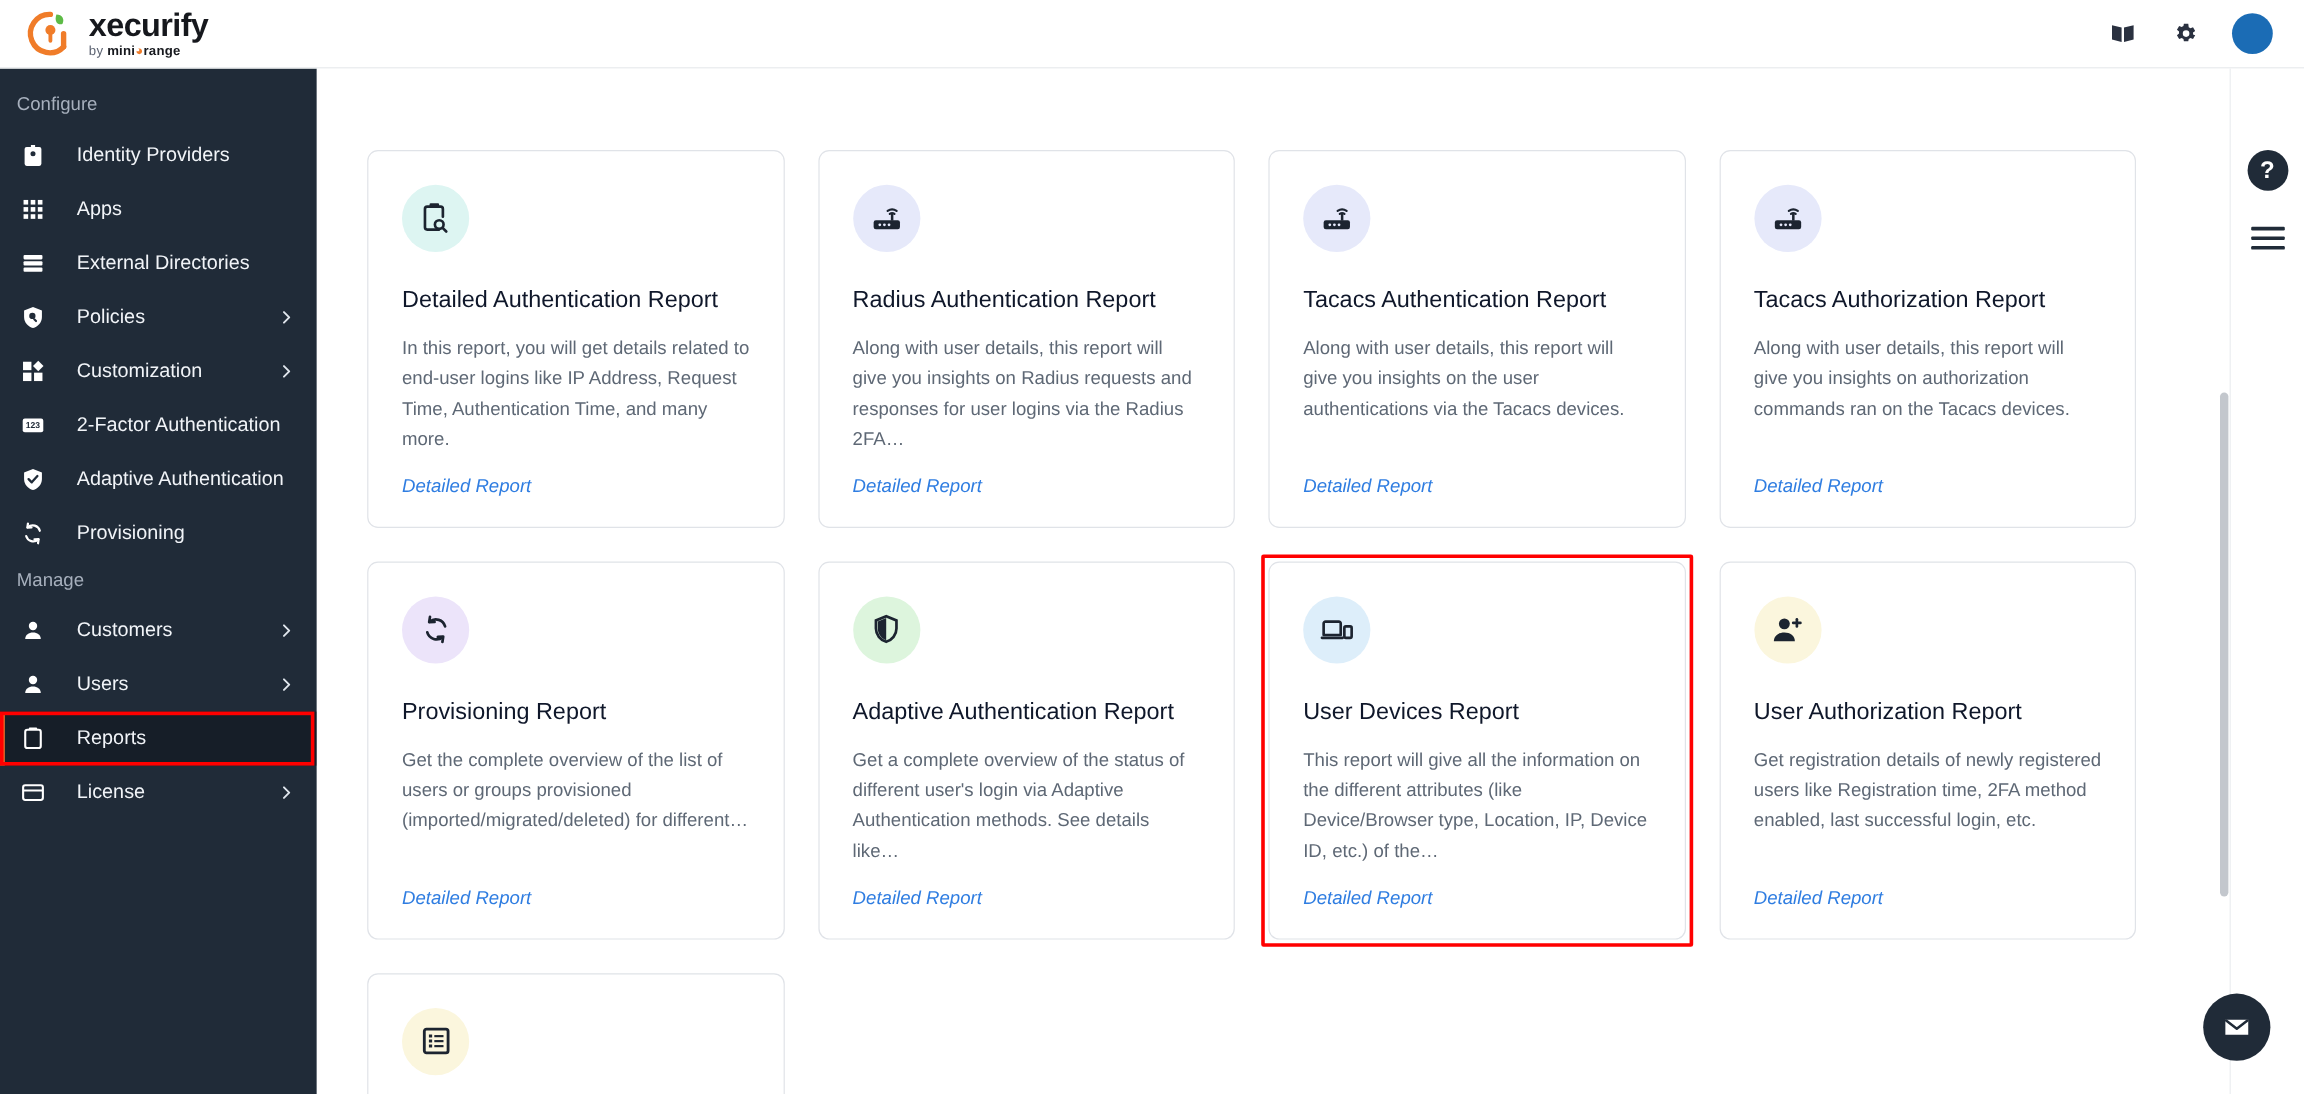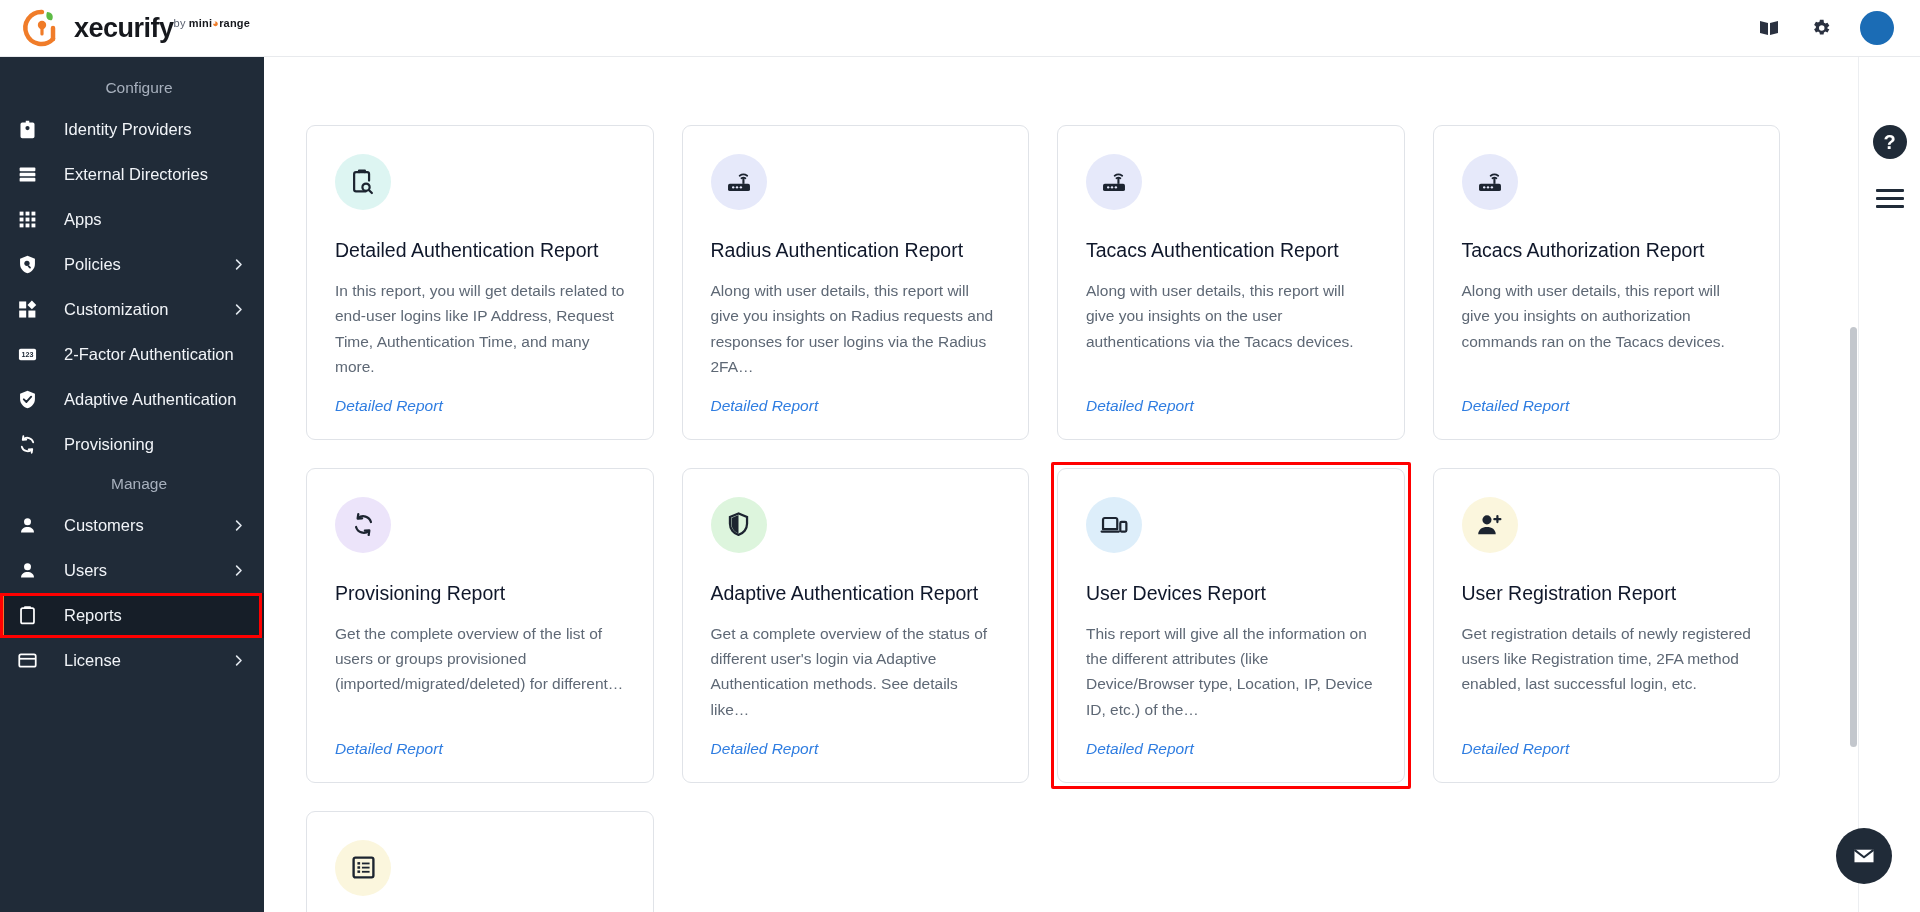--- a/index.html
+++ b/index.html
@@ -14,21 +14,21 @@
   
   .topbar {
     height: 57px; min-height: 57px;
     background: #ffffff;
     display: flex; align-items: center;
     border-bottom: 1px solid #e8eaed;
     position: relative; z-index: 30;
   }
   .brand { display: flex; align-items: center; padding-left: 20px; gap: 10px; }
   .brand-logo { width: 44px; height: 44px; position: relative; }
-  .brand-text { display: flex; flex-direction: row; line-height: 1; }
+  .brand-text { display: flex; flex-direction: column; line-height: 1; }
   .brand-name { font-size: 27px; font-weight: 700; color: #16181d; letter-spacing: -0.5px; }
   .brand-sub { font-size: 11px; color: #5a6170; margin-top: 3px; letter-spacing: 0.2px; }
   .brand-sub .mo { color: #16181d; font-weight: 600; }
   .brand-sub .mo-o { color: #f07c29; font-weight: 600; }
   .topbar-spacer { flex: 1; }
   .topbar-icons { display: flex; align-items: center; gap: 26px; padding-right: 26px; }
   .ticon { width: 26px; height: 26px; display: flex; align-items: center; justify-content: center; cursor: pointer; color: #2a3140; }
   .avatar { width: 34px; height: 34px; border-radius: 50%; background: #1b6cb5; cursor: pointer; }
 
   
@@ -40,21 +40,20 @@
     background: #202b38;
     color: #e7ebf0;
     padding-top: 14px;
     overflow: hidden;
     position: relative;
   }
   .side-section {
     font-size: 15.5px; color: #a7b0bd;
     padding: 8px 0 10px 14px;
     font-weight: 400;
-    text-align: center;
   }
   .side-item {
     display: flex; align-items: center;
     height: 45px;
     padding: 0 18px 0 16px;
     cursor: pointer;
     position: relative;
     gap: 26px;
   }
   .side-item .si-icon {
@@ -213,48 +212,48 @@
           <svg width="21" height="21" viewBox="0 0 24 24" fill="#fff">
               <path d="M10 2h4v2h4a2 2 0 0 1 2 2v14a2 2 0 0 1-2 2H6a2 2 0 0 1-2-2V6a2 2 0 0 1 2-2h4zM12 8a2.4 2.4 0 1 0 0 4.8A2.4 2.4 0 0 0 12 8zm-4.2 9c0-2 2-3.2 4.2-3.2s4.2 1.2 4.2 3.2z"></path>
             </svg>
         </span>
         <span class="si-label">Identity Providers</span>
       </div>
 
       <div class="side-item">
         <span class="si-icon">
           <svg width="21" height="21" viewBox="0 0 24 24" fill="#fff">
-              <rect x="3" y="4" width="18" height="4.2" rx="1"></rect>
-              <rect x="3" y="10" width="18" height="4" rx="1"></rect>
-              <rect x="3" y="15.8" width="18" height="4.2" rx="1"></rect>
-            </svg>
-        </span>
-        <span class="si-label">External Directories</span>
-      </div>
-
-      <div class="side-item">
-        <span class="si-icon">
-          <svg width="21" height="21" viewBox="0 0 24 24" fill="#fff">
               <rect x="3" y="3" width="4.4" height="4.4"></rect>
               <rect x="9.8" y="3" width="4.4" height="4.4"></rect>
               <rect x="16.6" y="3" width="4.4" height="4.4"></rect>
               <rect x="3" y="9.8" width="4.4" height="4.4"></rect>
               <rect x="9.8" y="9.8" width="4.4" height="4.4"></rect>
               <rect x="16.6" y="9.8" width="4.4" height="4.4"></rect>
               <rect x="3" y="16.6" width="4.4" height="4.4"></rect>
               <rect x="9.8" y="16.6" width="4.4" height="4.4"></rect>
               <rect x="16.6" y="16.6" width="4.4" height="4.4"></rect>
             </svg>
         </span>
         <span class="si-label">Apps</span>
       </div>
 
       <div class="side-item">
         <span class="si-icon">
           <svg width="21" height="21" viewBox="0 0 24 24" fill="#fff">
+              <rect x="3" y="4" width="18" height="4.2" rx="1"></rect>
+              <rect x="3" y="10" width="18" height="4" rx="1"></rect>
+              <rect x="3" y="15.8" width="18" height="4.2" rx="1"></rect>
+            </svg>
+        </span>
+        <span class="si-label">External Directories</span>
+      </div>
+
+      <div class="side-item">
+        <span class="si-icon">
+          <svg width="21" height="21" viewBox="0 0 24 24" fill="#fff">
               <path d="M12 2 3.5 5.5v6c0 5 3.6 9.3 8.5 10.5 4.9-1.2 8.5-5.5 8.5-10.5v-6z"></path>
               <circle cx="11.4" cy="10.6" r="3" fill="#202b38"></circle>
               <rect x="13.2" y="12.4" width="4.4" height="2" rx="1" transform="rotate(45 13.2 12.4)" fill="#202b38"></rect>
             </svg>
         </span>
         <span class="si-label">Policies</span>
         <span class="si-chev">
           <svg width="15" height="15" viewBox="0 0 24 24" fill="none" stroke="#dfe5ec" stroke-width="2.6" stroke-linecap="round" stroke-linejoin="round">
               <polyline points="9 5 16 12 9 19"></polyline>
             </svg>
@@ -499,21 +498,21 @@
             <div class="card-icon" style="background:#fbf6dd">
               <span>
                 <svg width="28" height="28" viewBox="0 0 24 24" fill="#1c2430">
                     <circle cx="9.4" cy="7.6" r="3.9"></circle>
                     <path d="M1.9 20c0-4 3.4-6.2 7.5-6.2s7.5 2.2 7.5 6.2z"></path>
                     <rect x="17.4" y="3.4" width="1.9" height="7" rx="0.9"></rect>
                     <rect x="14.8" y="6" width="7" height="1.9" rx="0.9"></rect>
                   </svg>
               </span>
             </div>
-            <div class="card-title">User Registration Report</div>
+            <div class="card-title">User Authorization Report</div>
             <div class="card-desc">Get registration details of newly registered users like Registration time, 2FA method enabled, last successful login, etc.</div>
             <div class="card-link">Detailed Report</div>
           </div>
 
           <div class="card">
             <div class="card-icon" style="background:#fbf6dd">
               <span>
                 <svg width="27" height="27" viewBox="0 0 24 24">
                     <rect x="3.2" y="3.2" width="17.6" height="17.6" rx="1.6" fill="none" stroke="#1c2430" stroke-width="2.1"></rect>
                     <rect x="6.6" y="7.2" width="2.4" height="2.2" fill="#1c2430"></rect>

